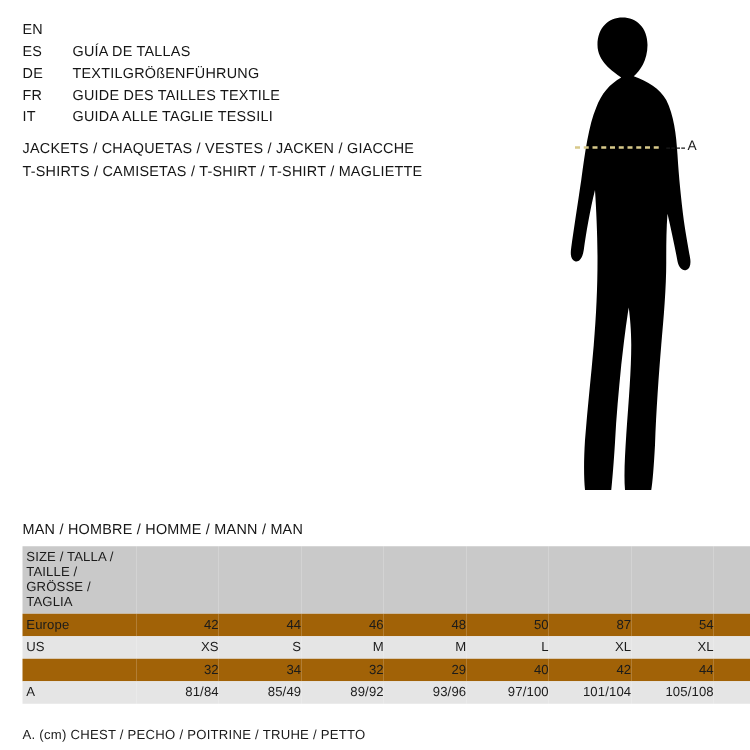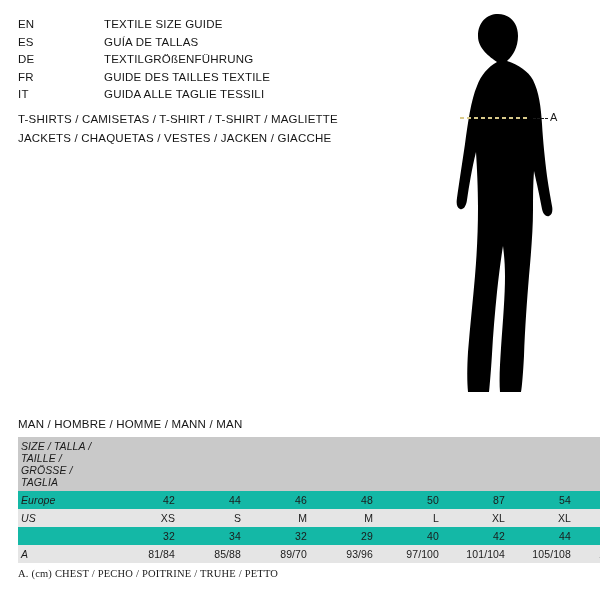--- a/index.html
+++ b/index.html
@@ -29,21 +29,20 @@
     top: 16px;
     width: 380px;
   }
   .lang-row {
     display: flex;
     align-items: baseline;
     font-size: 11.5px;
     line-height: 17.5px;
     letter-spacing: 0.2px;
     color: #161616;
-    gap: 46px;
   }
   .lang-code {
     width: 40px;
     flex: 0 0 40px;
     font-size: 11.5px;
   }
   .lang-text {
     flex: 1 1 auto;
   }
 
@@ -112,73 +111,70 @@
     padding: 3px 0 3px 0;
     color: #1b1b1b;
     letter-spacing: 0.1px;
   }
   .row-head td {
     background: #c9c9c9;
     font-size: 10.5px;
     padding-left: 3px;
   }
   .row-shade td {
-    background: #14b8a6;
+    background: #a16207;
   }
   .row-plain td {
     background: #e5e5e5;
   }
   .col-label {
     width: 88px;
     padding-left: 3px !important;
-    font-style: italic;
   }
   .cell {
     width: 66px;
     text-align: right;
   }
   .footnote {
-    margin-top: 5px;
+    margin-top: 19px;
     font-size: 10.5px;
     letter-spacing: 0.2px;
     color: #1b1b1b;
-    font-family: Liberation Serif, serif;
   }
 </style>
 </head>
 <body>
 
 <div class="page">
 
   <div class="lang-block">
     <div class="lang-row">
       <span class="lang-code">EN</span>
-      <span class="lang-text">TEXTILE SIZE GUIDE</span>
     </div>
     <div class="lang-row">
       <span class="lang-code">ES</span>
       <span class="lang-text">GUÍA DE TALLAS</span>
     </div>
     <div class="lang-row">
       <span class="lang-code">DE</span>
       <span class="lang-text">TEXTILGRÖßENFÜHRUNG</span>
     </div>
     <div class="lang-row">
       <span class="lang-code">FR</span>
       <span class="lang-text">GUIDE DES TAILLES TEXTILE</span>
     </div>
     <div class="lang-row">
       <span class="lang-code">IT</span>
       <span class="lang-text">GUIDA ALLE TAGLIE TESSILI</span>
     </div>
   </div>
 
   <div class="cat-block">
+    <div class="cat-line">JACKETS / CHAQUETAS / VESTES / JACKEN / GIACCHE</div>
     <div class="cat-line">T-SHIRTS / CAMISETAS / T-SHIRT / T-SHIRT / MAGLIETTE</div>
-    <div class="cat-line">JACKETS / CHAQUETAS / VESTES / JACKEN / GIACCHE</div>
   </div>
 
   <div class="figure-area">
     <svg width="200" height="400" viewBox="0 0 200 400">
       <path fill="#000000" d="
         M78,28
         C78,14 87,6 98,6
         C109,6 118,14 118,28
         C118,40 112,49 107,53
         C118,57 128,63 133,72
@@ -267,22 +263,22 @@
           <td class="cell">32</td>
           <td class="cell">29</td>
           <td class="cell">40</td>
           <td class="cell">42</td>
           <td class="cell">44</td>
           <td class="cell">46</td>
         </tr>
         <tr class="row-plain">
           <td class="col-label">A</td>
           <td class="cell">81/84</td>
-          <td class="cell">85/88</td>
-          <td class="cell">89/70</td>
+          <td class="cell">85/49</td>
+          <td class="cell">89/92</td>
           <td class="cell">93/96</td>
           <td class="cell">97/100</td>
           <td class="cell">101/104</td>
           <td class="cell">105/108</td>
           <td class="cell">109/112</td>
         </tr>
       </tbody>
     </table>
 
     <div class="footnote">A. (cm) CHEST / PECHO / POITRINE / TRUHE / PETTO</div>

